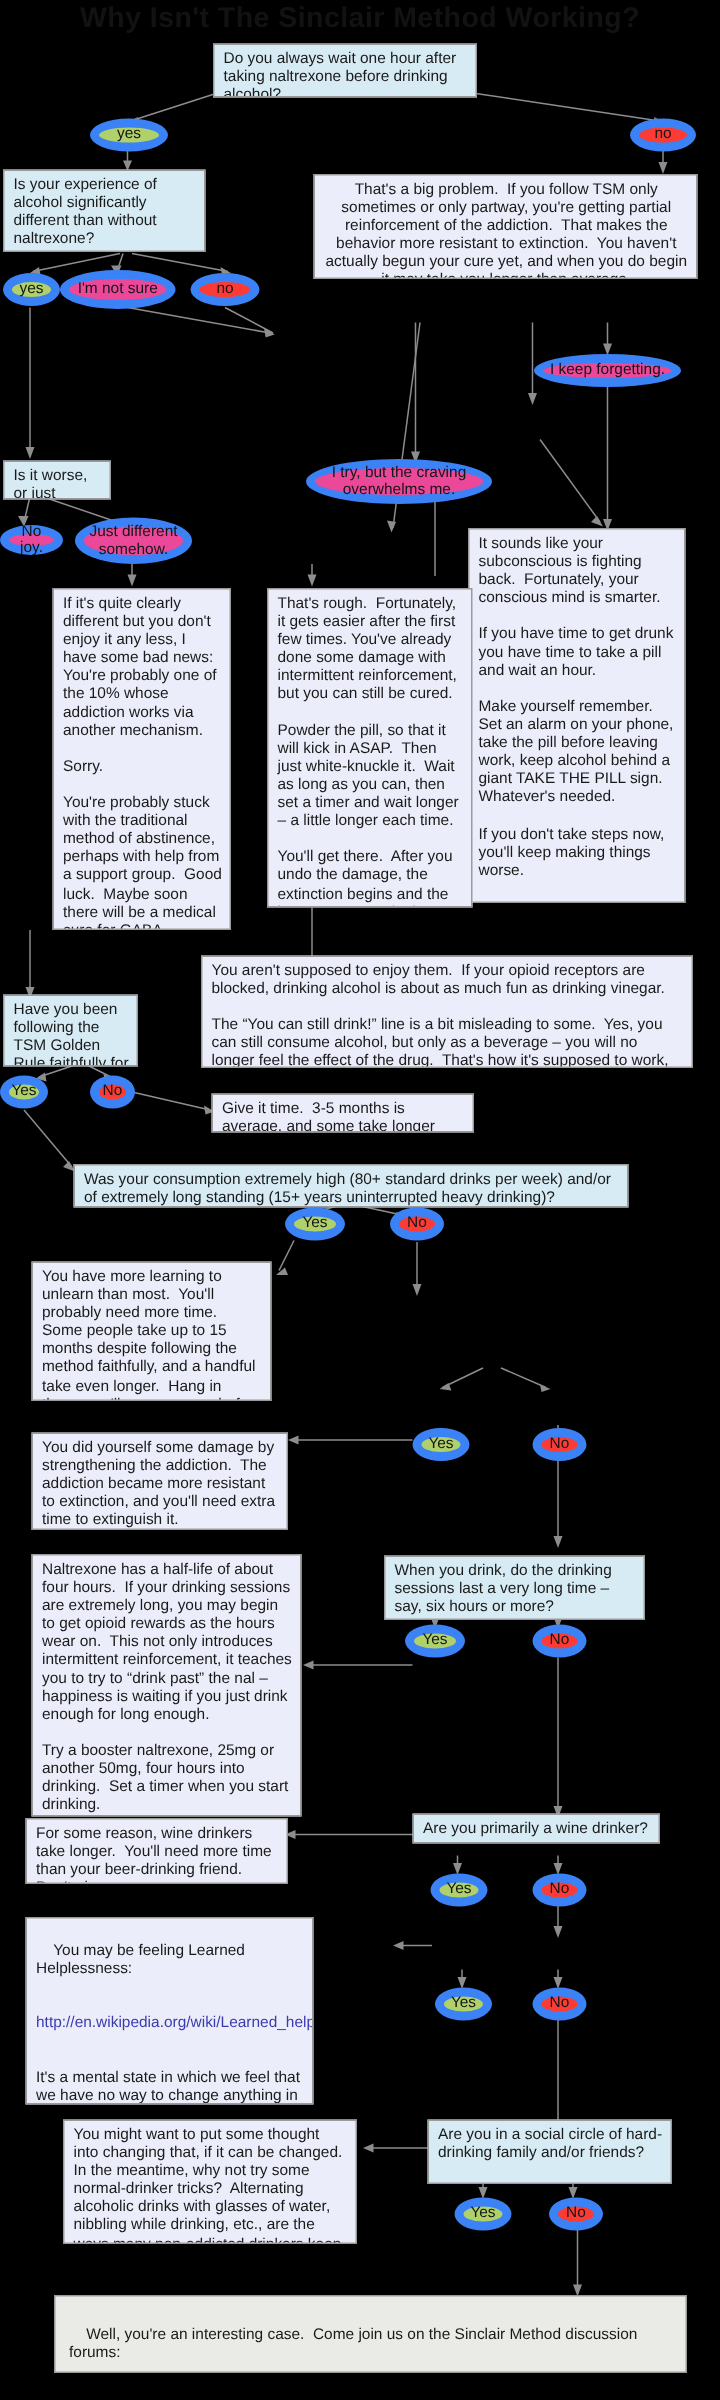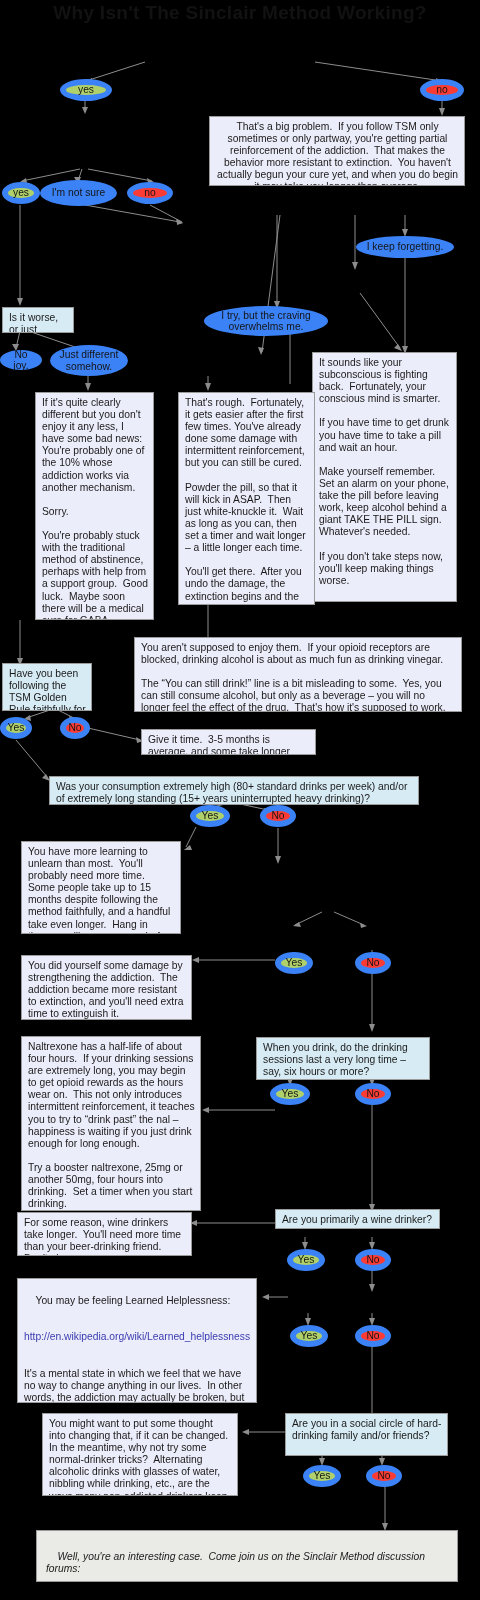--- a/index.html
+++ b/index.html
@@ -9,30 +9,30 @@
 
   .title{position:absolute;left:0;top:2px;width:480px;text-align:center;
          font-size:19px;font-weight:bold;color:#121212;letter-spacing:.3px;}
 
   
   .box{position:absolute;box-sizing:border-box;padding:4px 5px 4px 6px;
        font-size:10.3px;line-height:12.1px;color:#1a1a1a;
        border:1px solid #9a9a9a;overflow:hidden;white-space:pre-wrap;}
   .q{background:#d7ebf4;}          
   .a{background:#ecedfa;}          
-  .end{background:#eaeae7;font-style:italic;}        
+  .end{background:#eaeae7;}        
   .box .lnk{color:#3b3bb0;}
 
   
   .el{position:absolute;box-sizing:border-box;display:flex;align-items:center;
       justify-content:center;text-align:center;border-radius:50%;
       border:6px solid #3b82f6;font-size:10.3px;line-height:11.5px;color:#151515;}
   .yes{background:#b0d16a;}
   .no{background:#fd3b35;}
-  .maybe{background:#3b82f6;}
+  .maybe{background:#ec4899;}
 
   
   svg.wires{position:absolute;left:0;top:0;width:480px;height:1600px;
             pointer-events:none;}
   svg.wires path,svg.wires line{stroke:#8d8d8d;stroke-width:1;fill:none;}
   svg.wires polygon{fill:#8d8d8d;}
 </style>
 </head>
 <body>
 
@@ -172,25 +172,27 @@
     <line x1="382" y1="1452" x2="382" y2="1462"></line>
       <polygon points="382,1466 379,1458 385,1458"></polygon>
 
     <path d="M300,1432 L245,1432"></path>
       <polygon points="242,1432 249,1429 249,1435"></polygon>
 
     <line x1="385" y1="1486" x2="385" y2="1527"></line>
       <polygon points="385,1531 382,1523 388,1523"></polygon>
   </svg>
 
+  <div class="box q" style="left:142px;top:29px;width:176px;height:36px;">Do you always wait one hour after taking naltrexone before drinking alcohol?</div>
 
   <div class="el yes" style="left:60px;top:79px;width:52px;height:22px;">yes</div>
 
   <div class="el no" style="left:420px;top:79px;width:44px;height:22px;">no</div>
 
+  <div class="box q" style="left:2px;top:113px;width:135px;height:55px;">Is your experience of alcohol significantly different than without naltrexone?</div>
 
   <div class="box a" style="left:209px;top:116px;width:256px;height:70px;text-align:center;"><span>That's a big problem.  If you follow TSM only sometimes or only partway, you're getting partial reinforcement of the addiction.  That makes the behavior more resistant to extinction.  You haven't actually begun your cure yet, and when you do begin it may take you longer than average.
 
 Why aren't you waiting a full hour?</span></div>
 
   <div class="el yes" style="left:2px;top:182px;width:38px;height:22px;">yes</div>
   <div class="el maybe" style="left:40px;top:180px;width:77px;height:26px;">I'm not sure</div>
   <div class="el no" style="left:127px;top:182px;width:46px;height:22px;">no</div>
 
 
@@ -263,21 +265,21 @@
 
   <div class="box a" style="left:17px;top:1212px;width:175px;height:44px;">For some reason, wine drinkers take longer.  You'll need more time than your beer-drinking friend.  Don't give up.</div>
 
   <div class="el yes" style="left:287px;top:1249px;width:38px;height:22px;">Yes</div>
   <div class="el no" style="left:355px;top:1249px;width:36px;height:22px;">No</div>
 
 
   <div class="el yes" style="left:290px;top:1325px;width:38px;height:22px;">Yes</div>
   <div class="el no" style="left:355px;top:1325px;width:36px;height:22px;">No</div>
 
-  <div class="box a" style="left:17px;top:1278px;width:240px;height:125px;">
+  <div class="box a" style="left:17px;top:1278px;width:192px;height:125px;">
     <span>You may be feeling Learned Helplessness:</span>
 <br><br><span class="lnk">http://en.wikipedia.org/wiki/Learned_helplessness</span>
 <br><br><span>It's a mental state in which we feel that we have no way to change anything in our lives.  In other words, the addiction may actually be broken, but you need something to jolt you into realizing that you can put the bottle down.  Try forcing a few AF days, with a friend's help if needed.</span>
   </div>
 
   <div class="box q" style="left:285px;top:1413px;width:163px;height:43px;">Are you in a social circle of hard-drinking family and/or friends?</div>
 
   <div class="el yes" style="left:303px;top:1465px;width:38px;height:22px;">Yes</div>
   <div class="el no" style="left:366px;top:1465px;width:36px;height:22px;">No</div>
 

